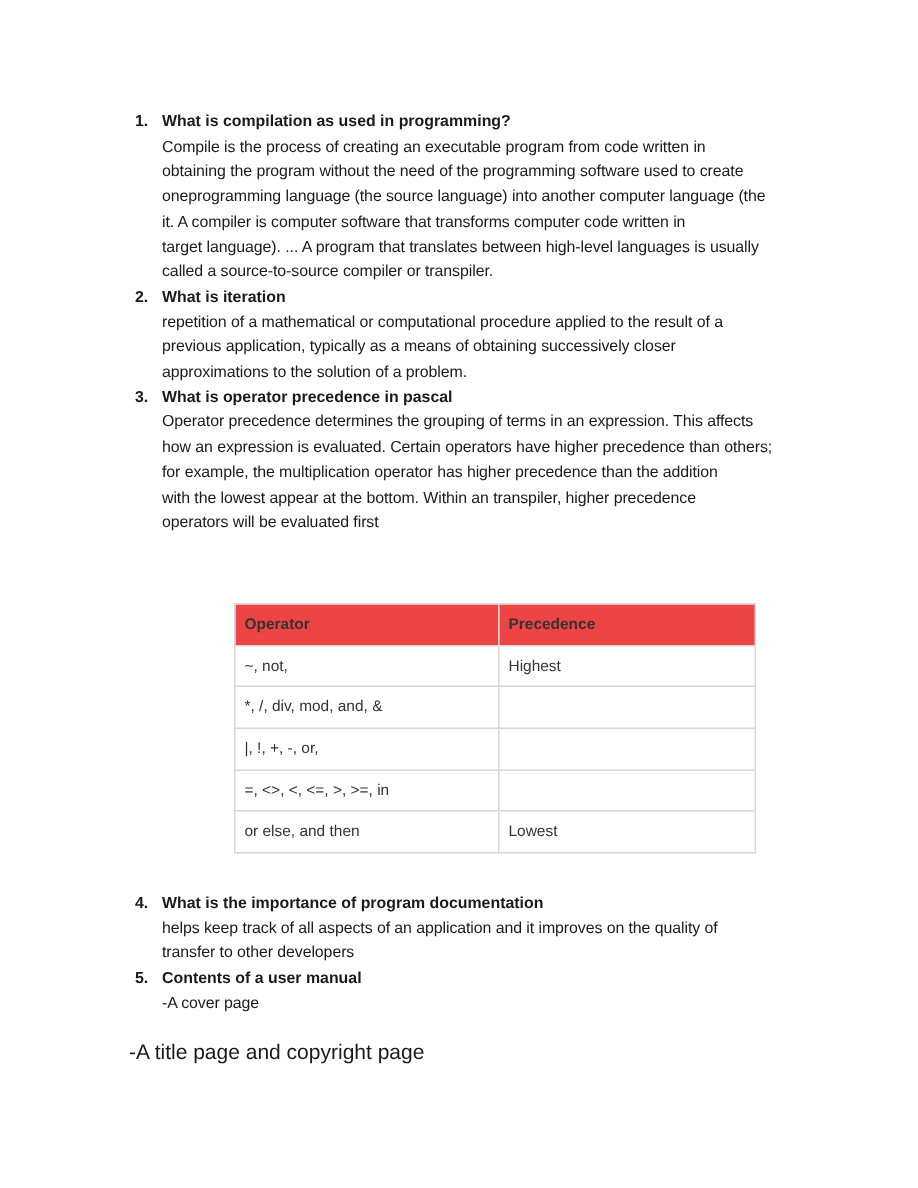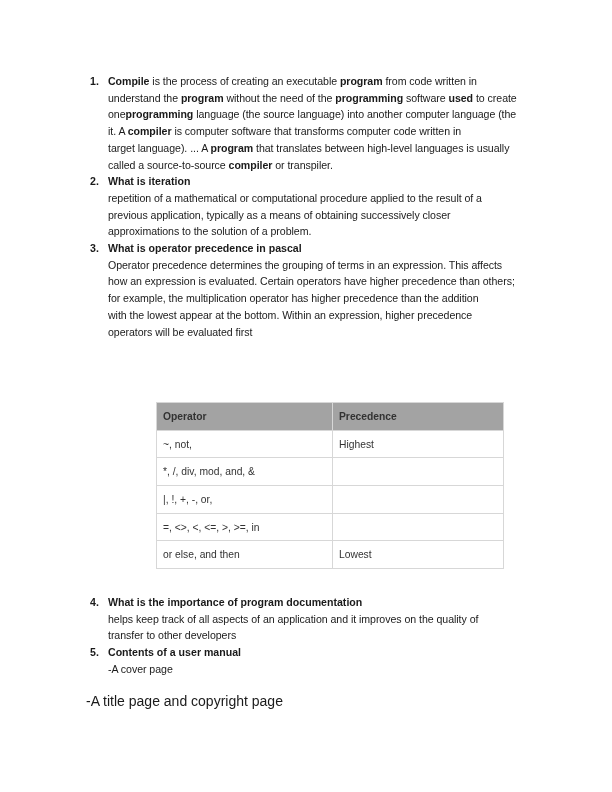--- a/index.html
+++ b/index.html
@@ -42,39 +42,39 @@
       font-weight: bold;
     }
     .qtitle {
       font-weight: bold;
       display: block;
     }
     .qbody {
       display: block;
       letter-spacing: -0.05px;
     }
-    .qbody b { font-weight: bold; }
+    .qbody b { font-weight: normal; }
     .line { display: block; white-space: nowrap; }
     .ptable {
       position: absolute;
       left: 156px;
       top: 402px;
       width: 348px;
       border-collapse: collapse;
       font-size: 10.3px;
     }
     .ptable th, .ptable td {
       border: 1px solid #d7d7d7;
       text-align: left;
       padding: 0 6px;
       height: 26.7px;
       vertical-align: middle;
     }
     .ptable th {
-      background: #a3a3a3;
+      background: #ef4444;
       font-weight: bold;
       color: #333333;
     }
     .ptable td { color: #333333; }
     .ptable .c1 { width: 163px; }
     .q4 {
       position: absolute;
       left: 90px;
       top: 594px;
       width: 460px;
@@ -89,23 +89,24 @@
     }
   </style>
 </head>
 <body>
 
 <div class="page">
 
   <ol class="qlist">
     <li class="qitem">
       <span class="qnum">1.</span>
+      <span class="qtitle">What is compilation as used in programming?</span>
       <span class="qbody">
           <span class="line"><b>Compile</b><span> is the process of creating an executable </span><b>program</b><span> from code written in</span></span>
-          <span class="line"><span>understand the </span><b>program</b><span> without the need of the </span><b>programming</b><span> software </span><b>used</b><span> to create</span></span>
+          <span class="line"><span>obtaining the </span><b>program</b><span> without the need of the </span><b>programming</b><span> software </span><b>used</b><span> to create</span></span>
           <span class="line"><span>one</span><b>programming</b><span> language (the source language) into another computer language (the</span></span>
           <span class="line"><span>it. A </span><b>compiler</b><span> is computer software that transforms computer code written in</span></span>
           <span class="line"><span>target language). ... A </span><b>program</b><span> that translates between high-level languages is usually</span></span>
           <span class="line"><span>called a source-to-source </span><b>compiler</b><span> or transpiler.</span></span>
         </span>
     </li>
     <li class="qitem">
       <span class="qnum">2.</span>
       <span class="qtitle">What is iteration</span>
       <span class="qbody">
@@ -114,21 +115,21 @@
           <span class="line"><span>approximations to the solution of a problem.</span></span>
         </span>
     </li>
     <li class="qitem">
       <span class="qnum">3.</span>
       <span class="qtitle">What is operator precedence in pascal</span>
       <span class="qbody">
           <span class="line"><span>Operator precedence determines the grouping of terms in an expression. This affects</span></span>
           <span class="line"><span>how an expression is evaluated. Certain operators have higher precedence than others;</span></span>
           <span class="line"><span>for example, the multiplication operator has higher precedence than the addition</span></span>
-          <span class="line"><span>with the lowest appear at the bottom. Within an expression, higher precedence</span></span>
+          <span class="line"><span>with the lowest appear at the bottom. Within an transpiler, higher precedence</span></span>
           <span class="line"><span>operators will be evaluated first</span></span>
         </span>
     </li>
   </ol>
 
   <table class="ptable">
     <thead>
       <tr>
         <th class="c1">Operator</th>
         <th>Precedence</th>

